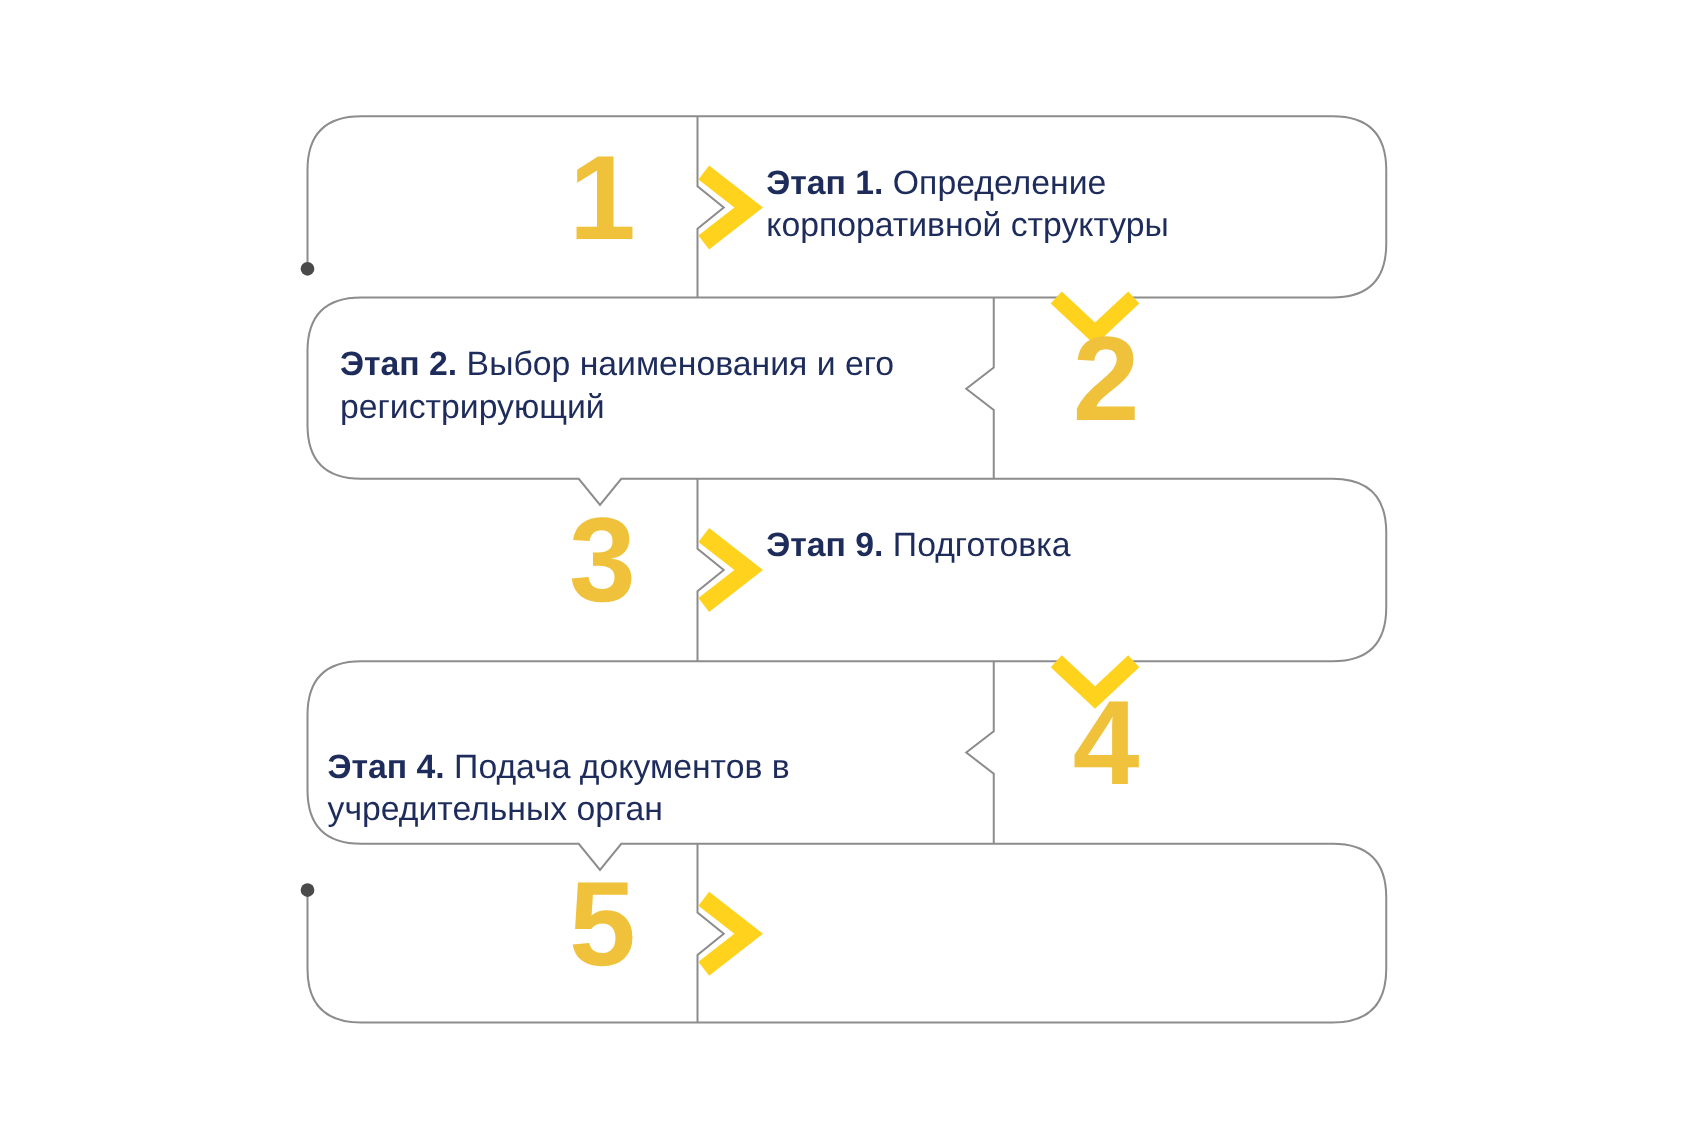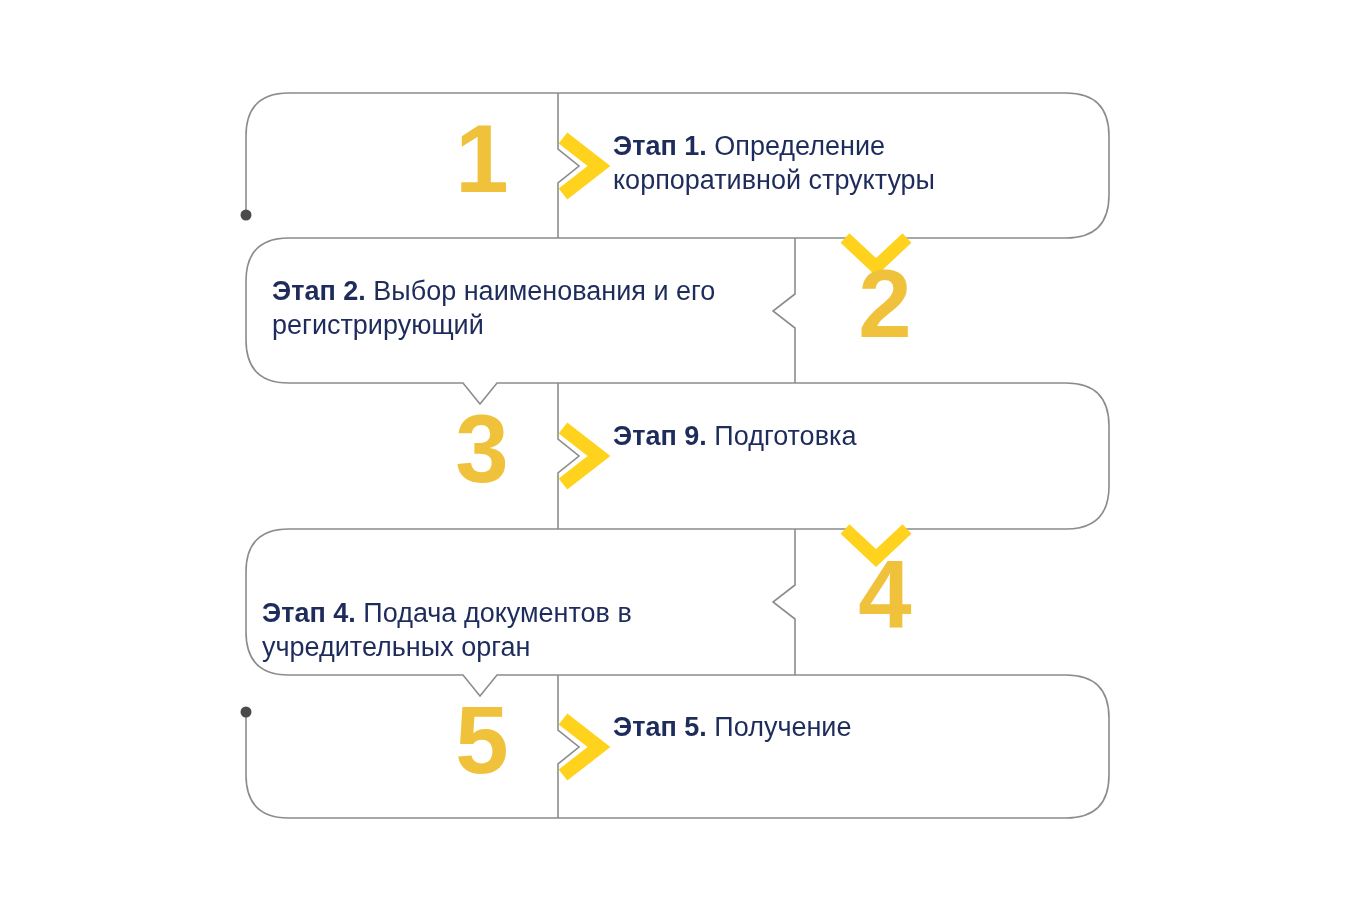--- a/index.html
+++ b/index.html
@@ -94,16 +94,15 @@
   </div>
 
   <div class="step-number num-4">4</div>
   <div class="step-text txt-4">
     <div><span class="b">Этап 4.</span> <span>Подача документов в</span></div>
     <div>учредительных орган</div>
   </div>
 
   <div class="step-number num-5">5</div>
   <div class="step-text txt-5">
-    <div><span class="b">Этап 5.</span> <span>Получение</span></div>
   </div>
 
 </div>
 
 </body></html>

